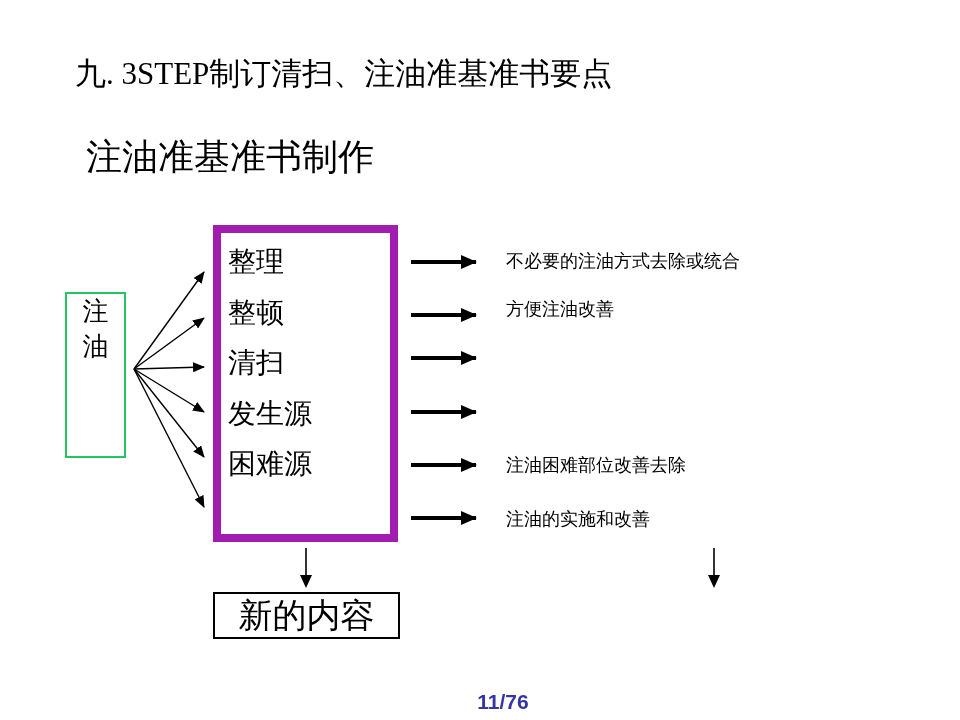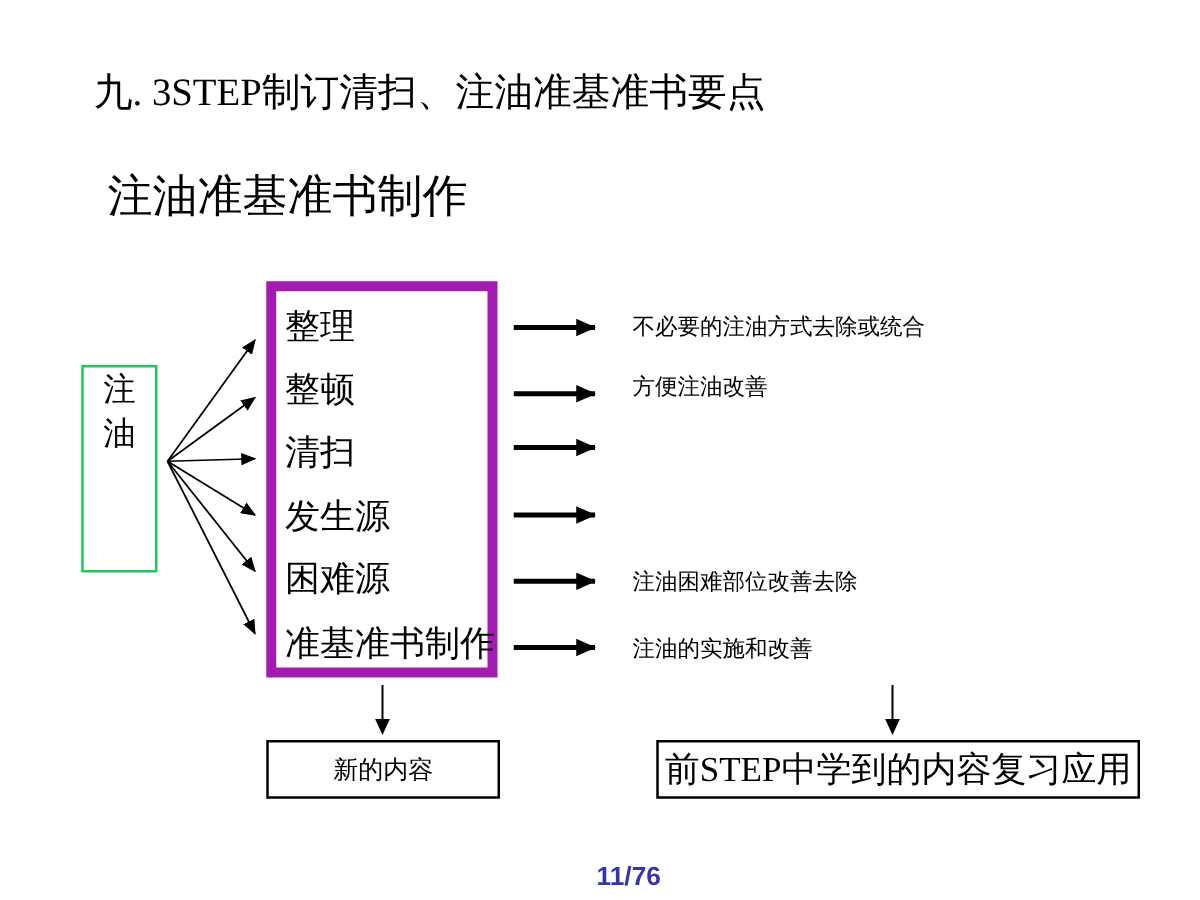--- a/index.html
+++ b/index.html
@@ -52,21 +52,21 @@
     font-size: 18px; line-height: 27px;
     white-space: nowrap;
     left: 506px;
   }
   .bottom-box {
     border: 2px solid #000;
     box-sizing: border-box;
     display: flex; align-items: center; justify-content: center;
     white-space: nowrap;
   }
-  .bottom-box.left-box  { left: 213px; top: 592px; width: 187px; height: 47px; font-size: 20px; }
+  .bottom-box.left-box  { left: 213px; top: 592px; width: 187px; height: 47px; font-size: 34px; }
   .bottom-box.right-box { left: 525px; top: 592px; width: 387px; height: 47px; font-size: 28px; }
   .page-number {
     left: 0; right: 0; top: 690px;
     text-align: center;
     font-family: "Liberation Sans", "DejaVu Sans", sans-serif;
     font-weight: bold;
     font-size: 21px;
     color: #3535A5;
     transform: translateX(23px);
   }
@@ -118,30 +118,26 @@
   <div class="abs source-box">
     <span class="vtext">注油</span>
   </div>
 
   <div class="abs step-box">
     <div class="step-item" style="top:14px">整理</div>
     <div class="step-item" style="top:65px">整顿</div>
     <div class="step-item" style="top:115px">清扫</div>
     <div class="step-item" style="top:166px">发生源</div>
     <div class="step-item" style="top:216px">困难源</div>
-    <div class="step-item" style="top:268px">准基准书制作</div>
   </div>
 
   <div class="abs outcome" style="top:248px">不必要的注油方式去除或统合</div>
   <div class="abs outcome" style="top:296px">方便注油改善</div>
   <div class="abs outcome" style="top:452px">注油困难部位改善去除</div>
   <div class="abs outcome" style="top:506px">注油的实施和改善</div>
 
   <div class="abs bottom-box left-box">
     <span>新的内容</span>
   </div>
-  <div class="abs bottom-box right-box">
-    <span>前STEP中学到的内容复习应用</span>
-  </div>
 
   <div class="abs page-number">11/76</div>
 
 </div>
 
 </body></html>

